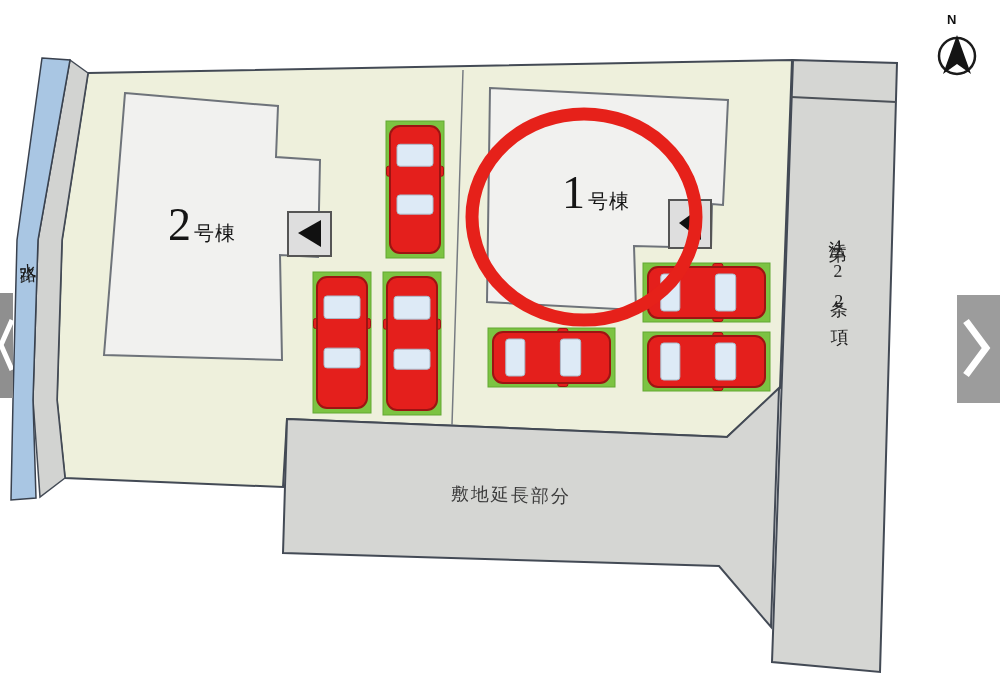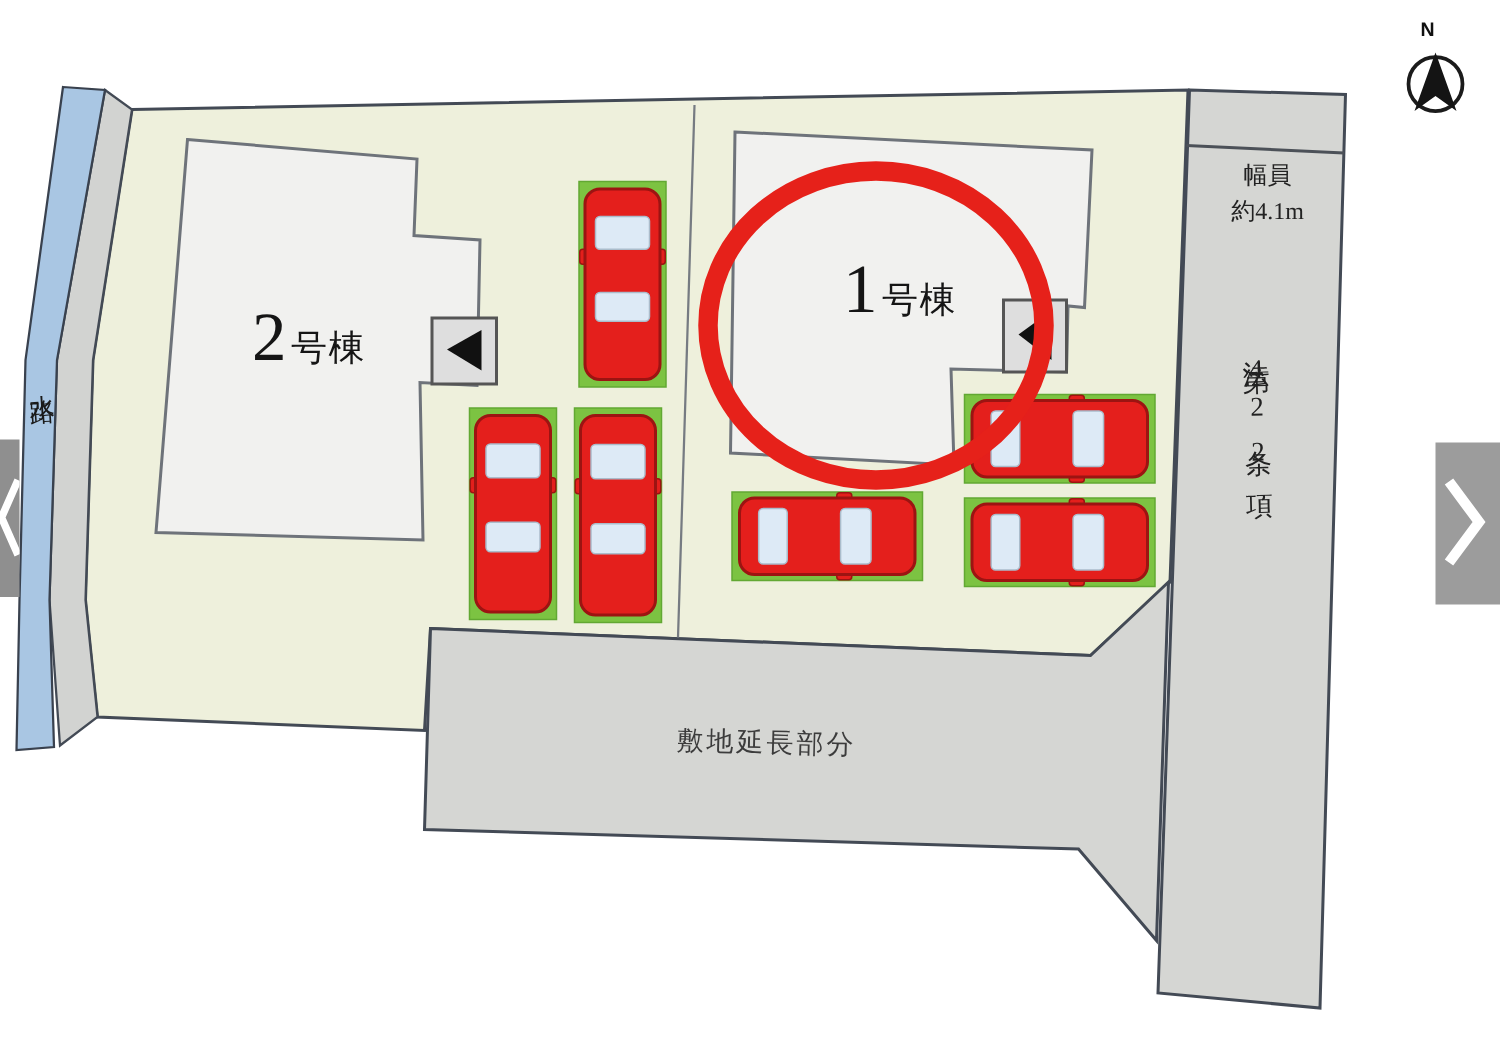--- a/index.html
+++ b/index.html
@@ -2,21 +2,21 @@
 <html><head>
 <meta charset="utf-8">
 <style>
   html,body{margin:0;padding:0;background:#ffffff;}
   .stage{position:relative;width:1000px;height:699px;background:#ffffff;overflow:hidden;
          font-family:"Liberation Serif","DejaVu Serif",serif;}
   .stage svg.plan{position:absolute;left:0;top:0;}
   .lbl{position:absolute;color:#1d1d1d;white-space:nowrap;}
   .bldg-label{display:flex;align-items:baseline;color:#151515;}
   .bldg-label .num{font-size:46px;line-height:1;}
-  .bldg-label .suf{font-size:24px;line-height:1;margin-left:3px;letter-spacing:1px;}
+  .bldg-label .suf{font-size:20px;line-height:1;margin-left:3px;letter-spacing:1px;}
   .vtext{writing-mode:vertical-rl;text-orientation:upright;}
   .waterway-lbl{left:15px;top:250px;font-size:17px;letter-spacing:3px;transform:rotate(-4deg);color:#1a1a1a;}
   .roadwidth-lbl{left:797px;top:106px;width:96px;text-align:center;font-size:16px;line-height:1.5;color:#222;}
   .regulation-lbl{left:826px;top:226px;font-size:18px;letter-spacing:5px;color:#222;transform:rotate(-1.5deg);}
   .extension-lbl{left:416px;top:483px;width:190px;text-align:center;font-size:18px;
                  letter-spacing:2px;color:#3c3c3c;transform:rotate(1.5deg);}
   .north-lbl{left:947px;top:12px;font-size:13px;font-weight:bold;
              font-family:"Liberation Sans","DejaVu Sans",sans-serif;color:#111;}
   .lbl2{left:168px;top:202px;}
   .lbl1{left:562px;top:170px;}
@@ -121,24 +121,20 @@
     <span class="num">2</span>
     <span class="suf">号棟</span>
   </div>
   <div class="lbl bldg-label lbl1">
     <span class="num">1</span>
     <span class="suf">号棟</span>
   </div>
 
   <div class="lbl vtext waterway-lbl">水路</div>
 
-  <div class="lbl roadwidth-lbl">
-    <div>幅員</div>
-    <div>約4.1m</div>
-  </div>
 
   <div class="lbl vtext regulation-lbl">法第42条2項</div>
 
   <div class="lbl extension-lbl">敷地延長部分</div>
 
   <div class="lbl north-lbl">N</div>
 
   <button class="nav prev" aria-label="previous image">
     <svg width="13" height="105" viewBox="0 0 13 105">
       <polyline points="12,27 1,52 12,77" fill="none" stroke="#ffffff" stroke-width="5"></polyline>

